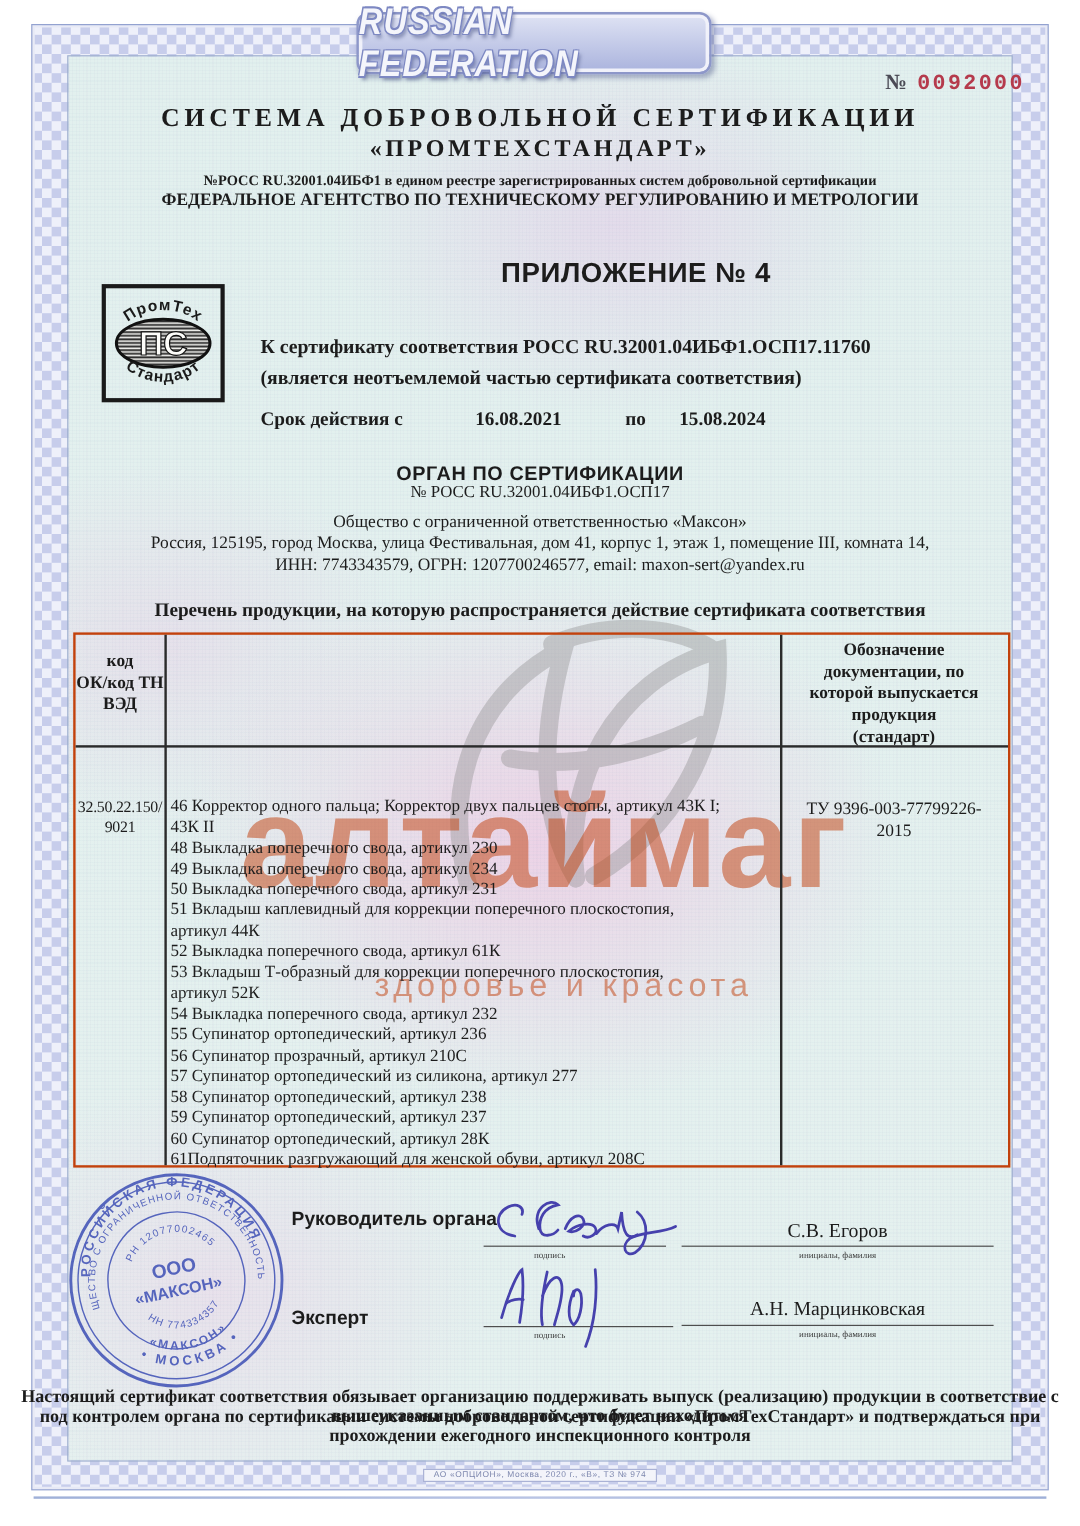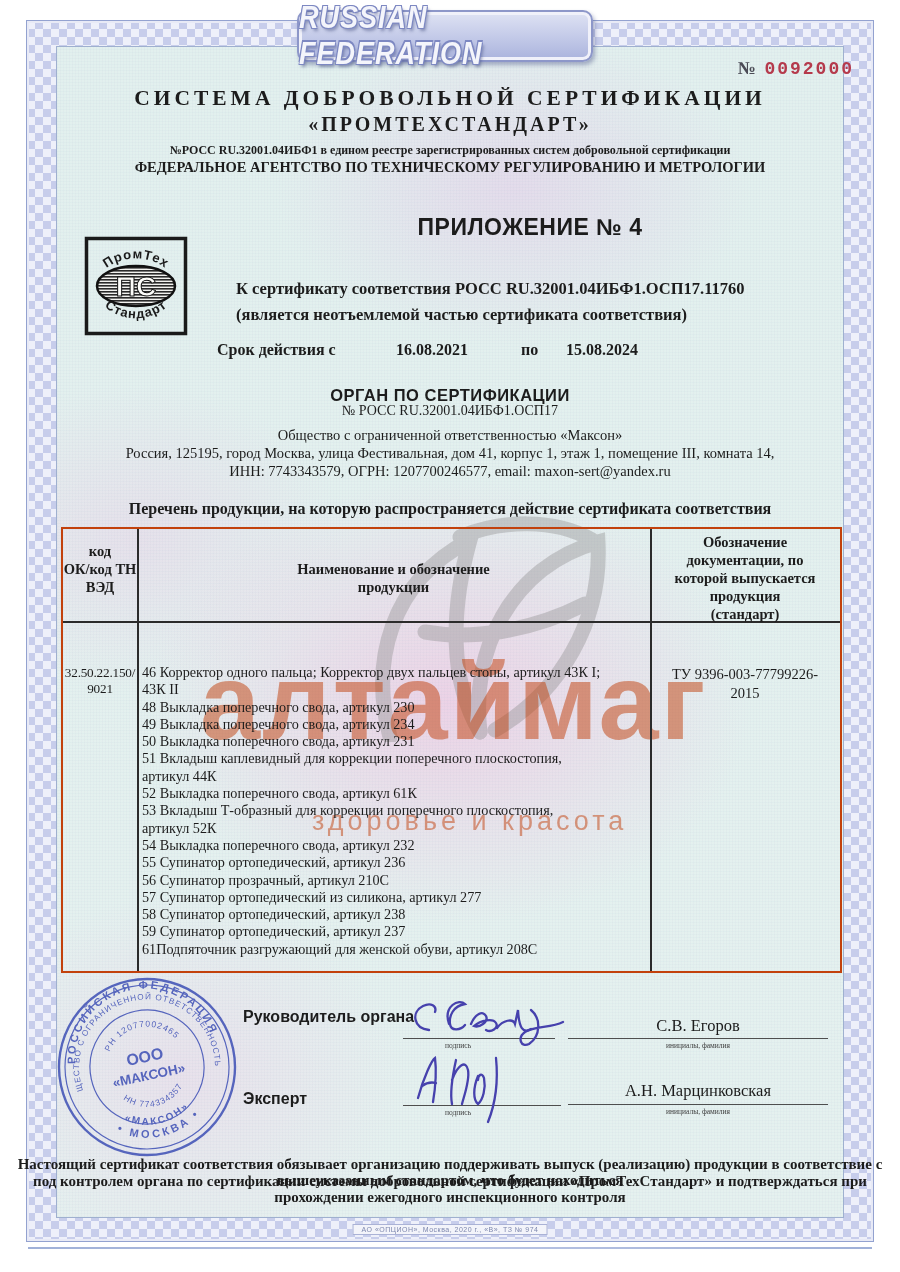--- a/index.html
+++ b/index.html
@@ -30,21 +30,21 @@
   .serial{position:absolute;right:46px;top:58px;font-size:18px;letter-spacing:2px;}
   .serial .no{color:#4a4a55;font-weight:bold;}
   .serial .digits{font-family:"Liberation Mono",monospace;color:#b53a4c;font-weight:bold;}
   .ctr{left:0;width:100%;text-align:center;}
   .t1{top:86px;font-size:21.5px;font-weight:bold;letter-spacing:4px;}
   .t2{top:113px;font-size:20px;font-weight:bold;letter-spacing:3px;}
   .t3{top:143px;font-size:12px;font-weight:bold;}
   .t4{top:159px;font-size:14.5px;font-weight:bold;}
   .appendix{top:214px;left:200px;width:660px;text-align:center;position:absolute;
     font-family:"Liberation Sans",sans-serif;font-weight:bold;font-size:23px;letter-spacing:.5px;}
-  .cert-line{left:217px;font-size:16.5px;font-weight:600;margin-left:19px;}
+  .cert-line{left:217px;font-size:16.5px;font-weight:600;}
   .validity{font-size:16px;font-weight:600;}
   .org-title{top:386px;font-family:"Liberation Sans",sans-serif;font-weight:bold;font-size:16.5px;letter-spacing:.5px;}
   .org-sub{font-size:14.5px;}
   .caption{top:500px;font-size:16px;font-weight:bold;}
   
   .tbl{position:absolute;left:61px;top:527px;width:777px;height:442px;border:2px solid #c2410c;}
   .tbl .v1{position:absolute;left:74px;top:0;bottom:0;width:1.5px;background:#2b2b2b;}
   .tbl .v2{position:absolute;left:587px;top:0;bottom:0;width:1.5px;background:#2b2b2b;}
   .tbl .h1{position:absolute;top:92px;left:0;right:0;height:1.5px;background:#2b2b2b;}
   .th{position:absolute;font-weight:bold;font-size:14.5px;text-align:center;line-height:18px;white-space:pre-line;}
@@ -133,22 +133,20 @@
 <div class="abs ctr org-sub" style="top:463px">ИНН: 7743343579, ОГРН: 1207700246577, email: maxon-sert@yandex.ru</div>
 <div class="abs ctr caption">Перечень продукции, на которую распространяется действие сертификата соответствия</div>
 
 <div class="tbl">
   <div class="v1"></div>
   <div class="v2"></div>
   <div class="h1"></div>
   <div class="th" style="left:0;top:13px;width:74px">код
 ОК/код ТН
 ВЭД</div>
-  <div class="th" style="left:76px;top:31px;width:509px">Наименование и обозначение
-продукции</div>
   <div class="th" style="left:589px;top:4px;width:186px">Обозначение
 документации, по
 которой выпускается
 продукция
 (стандарт)</div>
   <div class="cell" style="left:-2px;top:96px;width:78px;text-align:center;white-space:pre-line;font-size:13.2px;letter-spacing:-0.2px">32.50.22.150/
 9021</div>
   <div class="cell items">
     <div class="item">46 Корректор одного пальца; Корректор двух пальцев стопы, артикул 43К I;
 43К II</div>
@@ -159,20 +157,21 @@
 артикул 44К</div>
       <div class="item">52 Выкладка поперечного свода, артикул 61К</div>
       <div class="item">53 Вкладыш Т-образный для коррекции поперечного плоскостопия,
 артикул 52К</div>
       <div class="item">54 Выкладка поперечного свода, артикул 232</div>
       <div class="item">55 Супинатор ортопедический, артикул 236</div>
       <div class="item">56 Супинатор прозрачный, артикул 210С</div>
       <div class="item">57 Супинатор ортопедический из силикона, артикул 277</div>
       <div class="item">58 Супинатор ортопедический, артикул 238</div>
       <div class="item">59 Супинатор ортопедический, артикул 237</div>
+      <div class="item">60 Супинатор ортопедический, артикул 28К</div>
       <div class="item">61Подпяточник разгружающий для женской обуви, артикул 208С</div>
   </div>
   <div class="cell" style="left:589px;top:96px;width:186px;text-align:center;white-space:pre-line;line-height:19px">ТУ 9396-003-77799226-
 2015</div>
 </div>
 
 <svg class="abs" style="left:52px;top:972px;transform:rotate(-12deg);opacity:.85" width="190" height="190" viewBox="0 0 190 190">
   <defs>
     <path id="sOutT" d="M27 103 A70 70 0 1 1 163 103"></path>
     <path id="sOutB" d="M37 135 A70 70 0 0 0 153 135"></path>

